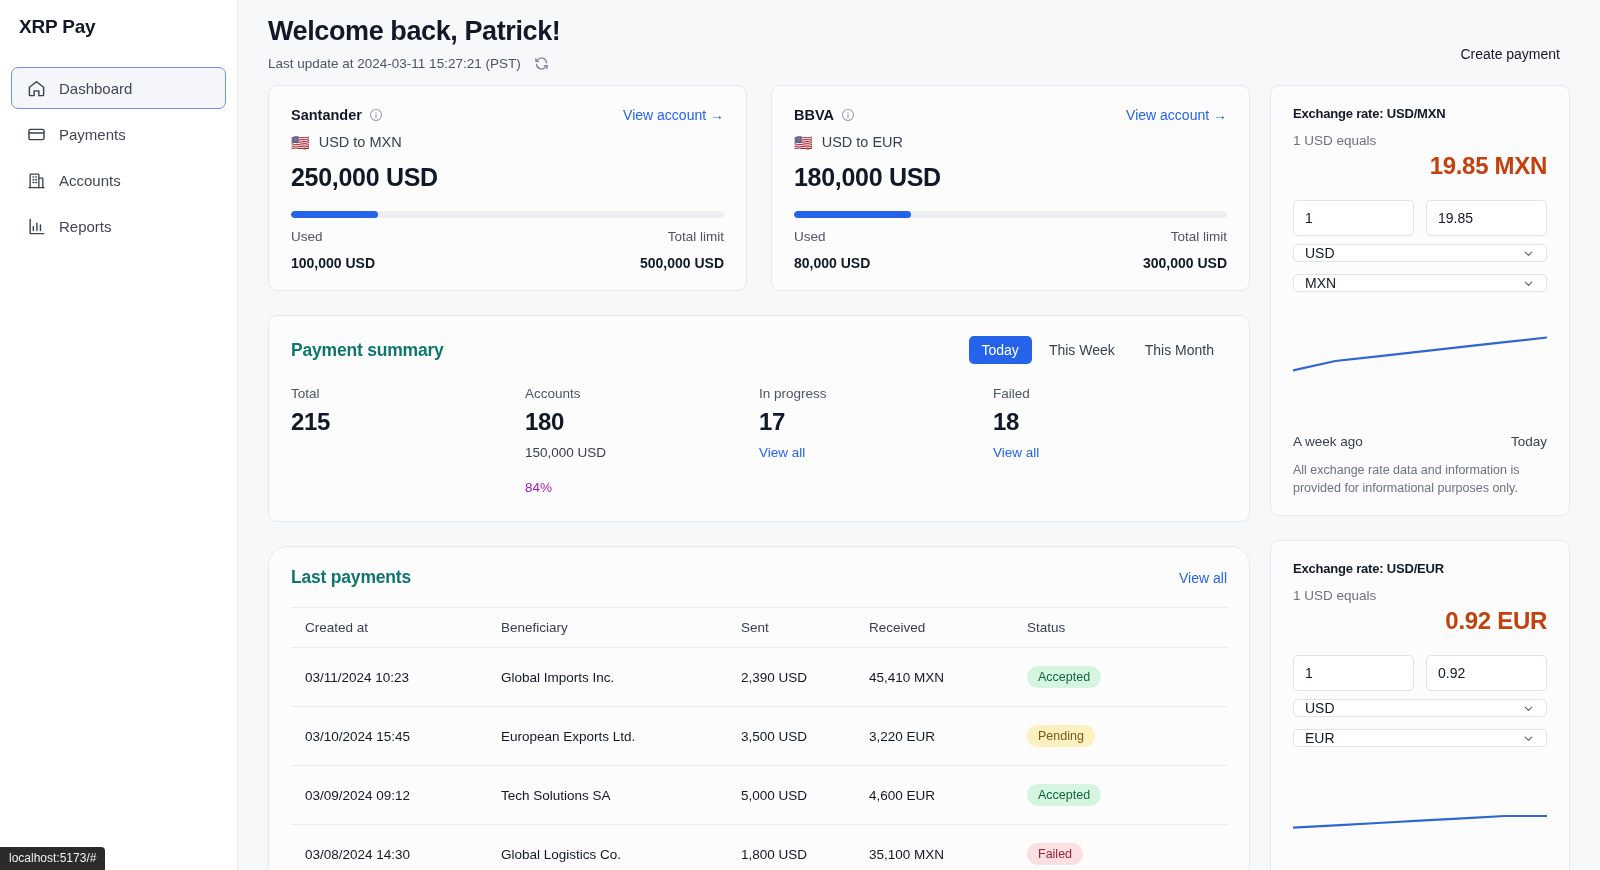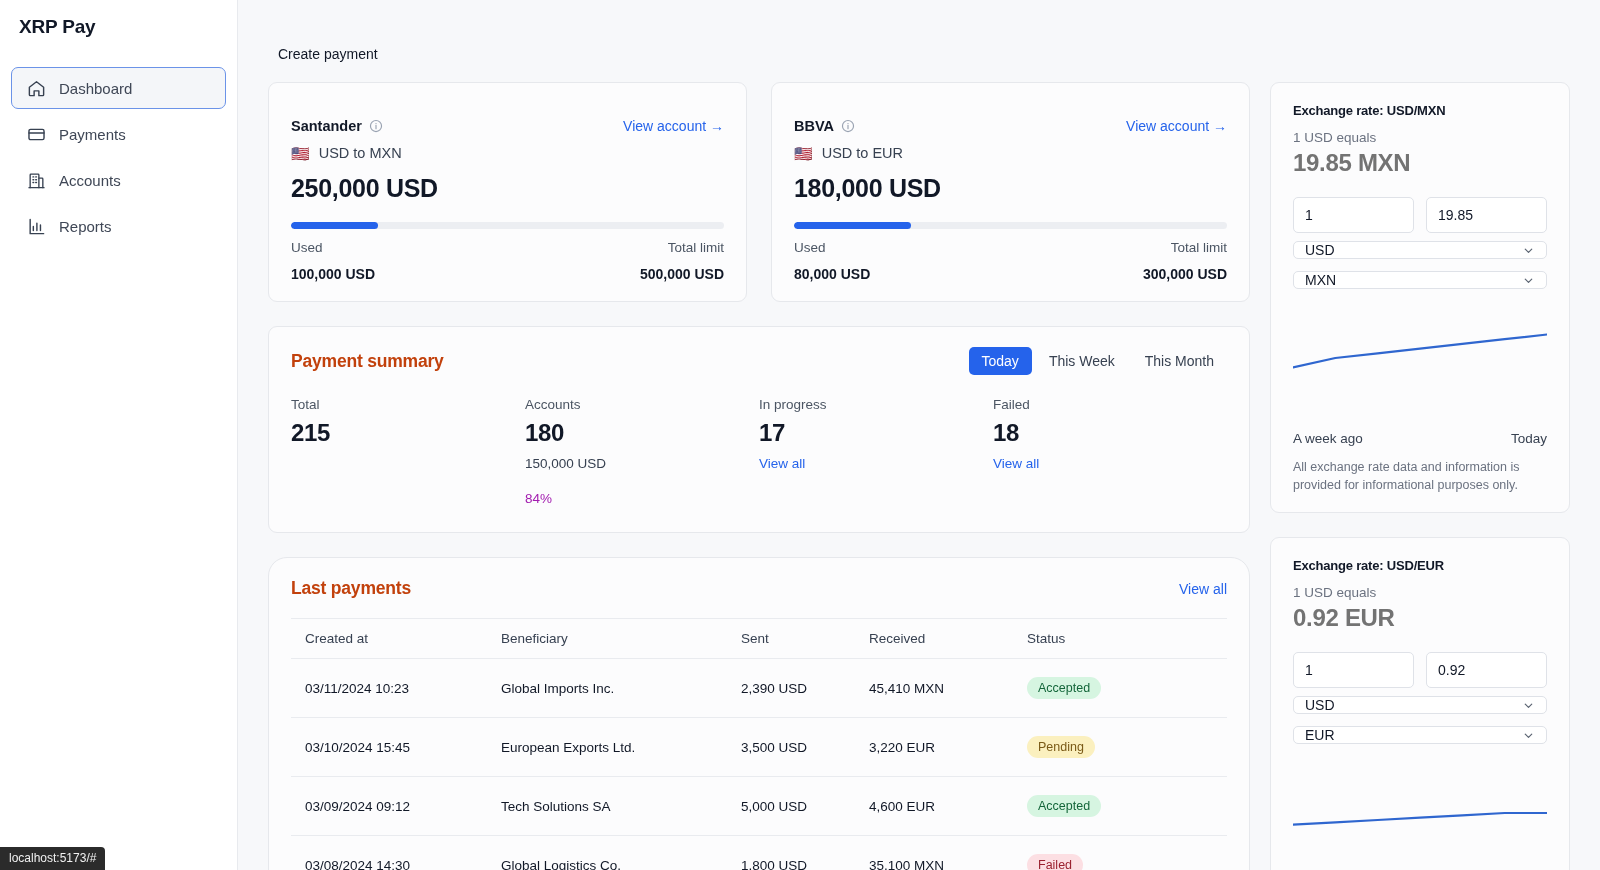--- a/index.html
+++ b/index.html
@@ -64,21 +64,21 @@
   .col-right { width: 300px; flex: 0 0 300px; }
 
   .card {
     background: #fcfcfd;
     border: 1px solid #e6e8ec;
     border-radius: 9px;
   }
 
   
   .acct-row { display: flex; gap: 24px; }
-  .acct-card { flex: 1; padding: 35px 22px 19px 22px; }
+  .acct-card { flex: 1; padding: 21px 22px 19px 22px; }
   .acct-head { display: flex; align-items: center; justify-content: space-between; }
   .acct-name-wrap { display: flex; align-items: center; gap: 7px; }
   .acct-name { font-size: 14.5px; font-weight: 700; color: #111827; }
   .info-ico { width: 14px; height: 14px; color: #9aa3b2; cursor: pointer; }
   .info-ico svg { display: block; width: 14px; height: 14px; }
   .view-account { font-size: 14px; color: #2563eb; cursor: pointer; white-space: nowrap; }
   .pair-row { display: flex; align-items: center; gap: 9px; margin-top: 11px; }
   .flag { font-size: 15px; line-height: 1; }
   .pair-text { font-size: 14.5px; color: #374151; }
   .amount { font-size: 25px; font-weight: 700; color: #111827; margin-top: 13px; letter-spacing: -0.3px; }
@@ -88,21 +88,21 @@
   }
   .bar-fill { height: 100%; border-radius: 4px; background: #2563eb; }
   .lim-row { display: flex; justify-content: space-between; margin-top: 11px; }
   .lim-label { font-size: 13.5px; color: #4b5563; }
   .lim-val { font-size: 14px; font-weight: 700; color: #111827; }
   .lim-col-r { text-align: right; }
 
   
   .summary { margin-top: 24px; padding: 20px 22px 26px 22px; }
   .sum-head { display: flex; align-items: center; justify-content: space-between; }
-  .sec-title { font-size: 17.5px; font-weight: 700; color: #c2410c; letter-spacing: -0.2px; text-align: right; }
+  .sec-title { font-size: 17.5px; font-weight: 700; color: #0f766e; letter-spacing: -0.2px; text-align: right; }
   .tabs { display: flex; align-items: center; gap: 4px; }
   .tab {
     font-size: 14px; color: #374151; padding: 6px 13px;
     border-radius: 5px; cursor: pointer; white-space: nowrap;
   }
   .tab.active { background: #2563eb; color: #ffffff; }
   .stats { display: flex; margin-top: 22px; }
   .stat { flex: 1; }
   .stat-label { font-size: 13.5px; color: #4b5563; }
   .stat-value { font-size: 24px; font-weight: 700; color: #111827; margin-top: 7px; letter-spacing: -0.3px; }
@@ -134,21 +134,21 @@
   }
   .badge.accepted { background: #d6f5e1; color: #14663a; }
   .badge.pending  { background: #fbf0bf; color: #7a5a17; }
   .badge.failed   { background: #fcdfe3; color: #9b2230; }
 
   
   .fx { padding: 20px 22px 18px 22px; }
   .fx + .fx { margin-top: 24px; }
   .fx-title { font-size: 13px; font-weight: 700; color: #111827; letter-spacing: -0.2px; }
   .fx-eq { font-size: 13.5px; color: #6b7280; margin-top: 12px; }
-  .fx-rate { font-size: 24px; font-weight: 700; color: #737373; margin-top: 4px; letter-spacing: -0.3px; }
+  .fx-rate { font-size: 24px; font-weight: 700; color: #c2410c; margin-top: 4px; letter-spacing: -0.3px; text-align: right; }
   .fx-inputs { display: flex; gap: 12px; margin-top: 20px; }
   .fx-inp {
     flex: 1; height: 36px; background: #ffffff;
     border: 1px solid #dfe2e8; border-radius: 5px;
     display: flex; align-items: center; padding: 0 11px;
     font-size: 14px; color: #111827;
   }
   .fx-selects { display: flex; gap: 12px; margin-top: 8px; flex-direction: column; }
   .fx-sel {
     flex: 1; height: 36px; background: #ffffff;
@@ -223,20 +223,34 @@
         </span>
         <span>Reports</span>
       </div>
 
     </nav>
   </aside>
 
   <main class="main">
 
     <div class="topbar">
+      <div>
+        <div class="page-title">Welcome back, Patrick!</div>
+        <div class="subrow">
+          <span class="subtext">Last update at 2024-03-11 15:27:21 (PST)</span>
+          <span class="refresh-ico">
+            <svg viewBox="0 0 24 24" fill="none" stroke="currentColor" stroke-width="2" stroke-linecap="round" stroke-linejoin="round">
+              <path d="M20 11A8 8 0 0 0 6.3 5.6L3 8.5"></path>
+                <path d="M3 4v4.5h4.5"></path>
+              <path d="M4 13a8 8 0 0 0 13.7 5.4L21 15.5"></path>
+                <path d="M21 20v-4.5h-4.5"></path>
+            </svg>
+          </span>
+        </div>
+      </div>
       <div class="create-payment">Create payment</div>
     </div>
 
     <div class="content">
 
       <div class="col-left">
 
         <div class="acct-row">
 
           <section class="card acct-card">

